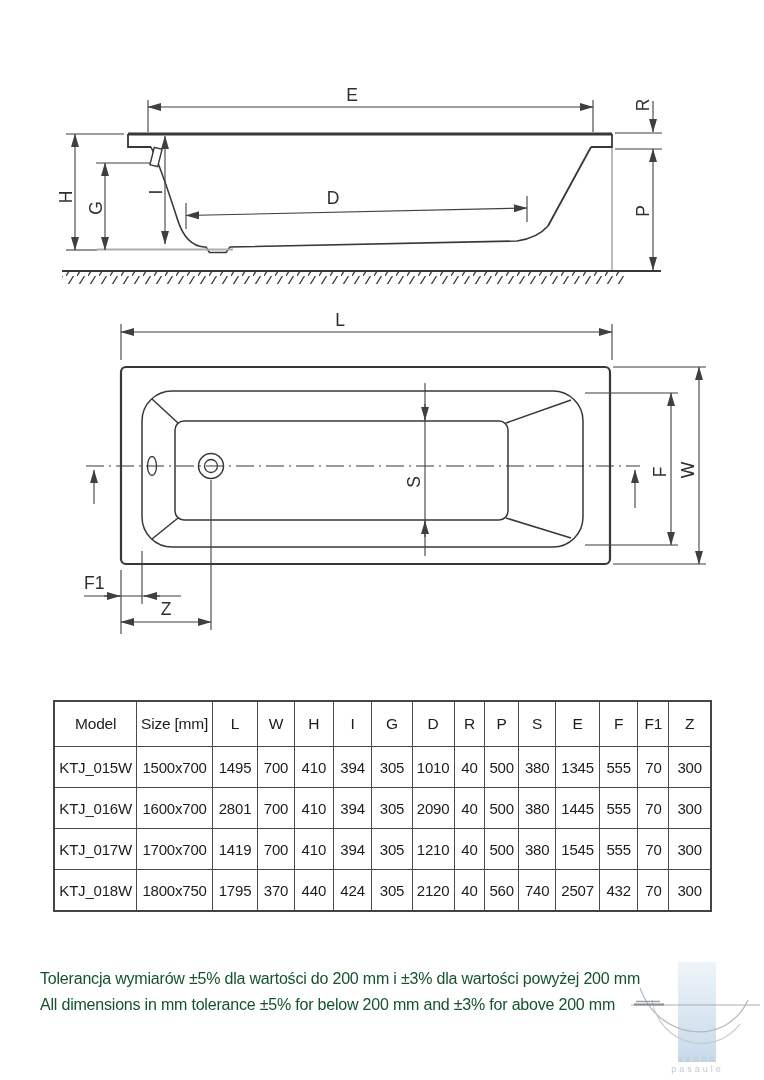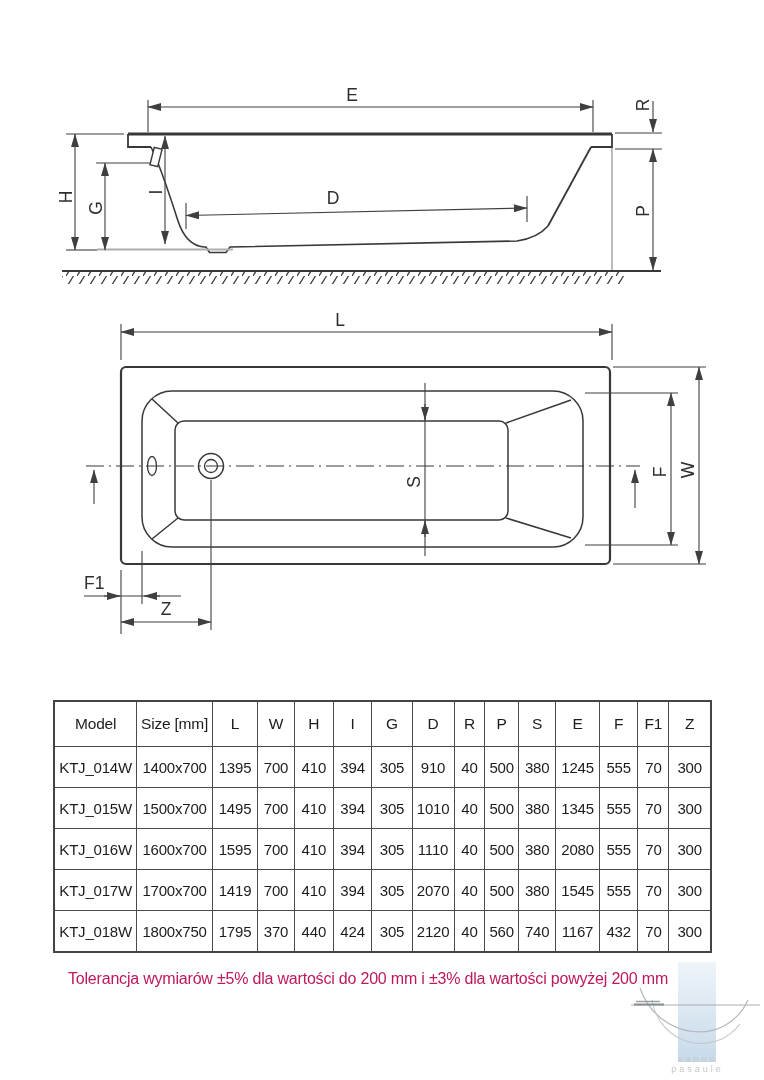--- a/index.html
+++ b/index.html
@@ -7,21 +7,21 @@
         font-family:"Liberation Sans",sans-serif;}
   svg text{font-family:"Liberation Sans",sans-serif;}
   .drawing{position:absolute;left:0;top:0;}
   .dim-label{font-size:17.5px;fill:#2e2e2e;}
   .spec-table{position:absolute;left:53px;top:700px;width:659px;border-collapse:collapse;
         table-layout:fixed;border:2px solid #454545;}
   .spec-table th,.spec-table td{border:1.6px solid #4a4a4a;text-align:center;vertical-align:middle;
         color:#1c1c1c;letter-spacing:-0.2px;font-weight:normal;overflow:hidden;white-space:nowrap;}
   .spec-table th{height:42px;font-size:15.5px;}
   .spec-table td{height:38px;font-size:15px;}
-  .notes{position:absolute;left:68px;top:966px;font-size:16px;line-height:26px;color:#be185d;
+  .notes{position:absolute;left:40px;top:966px;font-size:16px;line-height:26px;color:#14532d;
         letter-spacing:-0.2px;}
   .wm-text{position:absolute;left:650px;top:1054px;width:95px;text-align:center;
         font-size:9px;line-height:10px;letter-spacing:3px;color:#c3c8cb;}
 </style>
 </head>
 <body>
 
 <div class="page">
 
   <svg class="drawing" width="764" height="1080" viewBox="0 0 764 1080">
@@ -204,109 +204,93 @@
           <th>P</th>
           <th>S</th>
           <th>E</th>
           <th>F</th>
           <th>F1</th>
           <th>Z</th>
         </tr>
       </thead>
     <tbody id="spec-body">
         <tr>
-          <td>KTJ_014W</td>
-          <td>1400x700</td>
-          <td>1395</td>
-          <td>700</td>
-          <td>410</td>
-          <td>394</td>
-          <td>305</td>
-          <td>910</td>
-          <td>40</td>
-          <td>500</td>
-          <td>380</td>
-          <td>1245</td>
-          <td>555</td>
-          <td>70</td>
-          <td>300</td>
-        </tr>
-        <tr>
           <td>KTJ_015W</td>
           <td>1500x700</td>
           <td>1495</td>
           <td>700</td>
           <td>410</td>
           <td>394</td>
           <td>305</td>
           <td>1010</td>
           <td>40</td>
           <td>500</td>
           <td>380</td>
           <td>1345</td>
           <td>555</td>
           <td>70</td>
           <td>300</td>
         </tr>
         <tr>
           <td>KTJ_016W</td>
           <td>1600x700</td>
-          <td>1595</td>
+          <td>2801</td>
           <td>700</td>
           <td>410</td>
           <td>394</td>
           <td>305</td>
-          <td>1110</td>
+          <td>2090</td>
           <td>40</td>
           <td>500</td>
           <td>380</td>
-          <td>2080</td>
+          <td>1445</td>
           <td>555</td>
           <td>70</td>
           <td>300</td>
         </tr>
         <tr>
           <td>KTJ_017W</td>
           <td>1700x700</td>
           <td>1419</td>
           <td>700</td>
           <td>410</td>
           <td>394</td>
           <td>305</td>
-          <td>2070</td>
+          <td>1210</td>
           <td>40</td>
           <td>500</td>
           <td>380</td>
           <td>1545</td>
           <td>555</td>
           <td>70</td>
           <td>300</td>
         </tr>
         <tr>
           <td>KTJ_018W</td>
           <td>1800x750</td>
           <td>1795</td>
           <td>370</td>
           <td>440</td>
           <td>424</td>
           <td>305</td>
           <td>2120</td>
           <td>40</td>
           <td>560</td>
           <td>740</td>
-          <td>1167</td>
+          <td>2507</td>
           <td>432</td>
           <td>70</td>
           <td>300</td>
         </tr>
       </tbody>
   </table>
 
   <div class="notes">
     <div>Tolerancja wymiarów ±5% dla wartości do 200 mm i ±3% dla wartości powyżej 200 mm</div>
+    <div>All dimensions in mm tolerance ±5% for below 200 mm and ±3% for above 200 mm</div>
   </div>
 
   <div class="wm-text">
     <div>vannu</div>
     <div>pasaule</div>
   </div>
 
 </div>
 
 </body></html>

